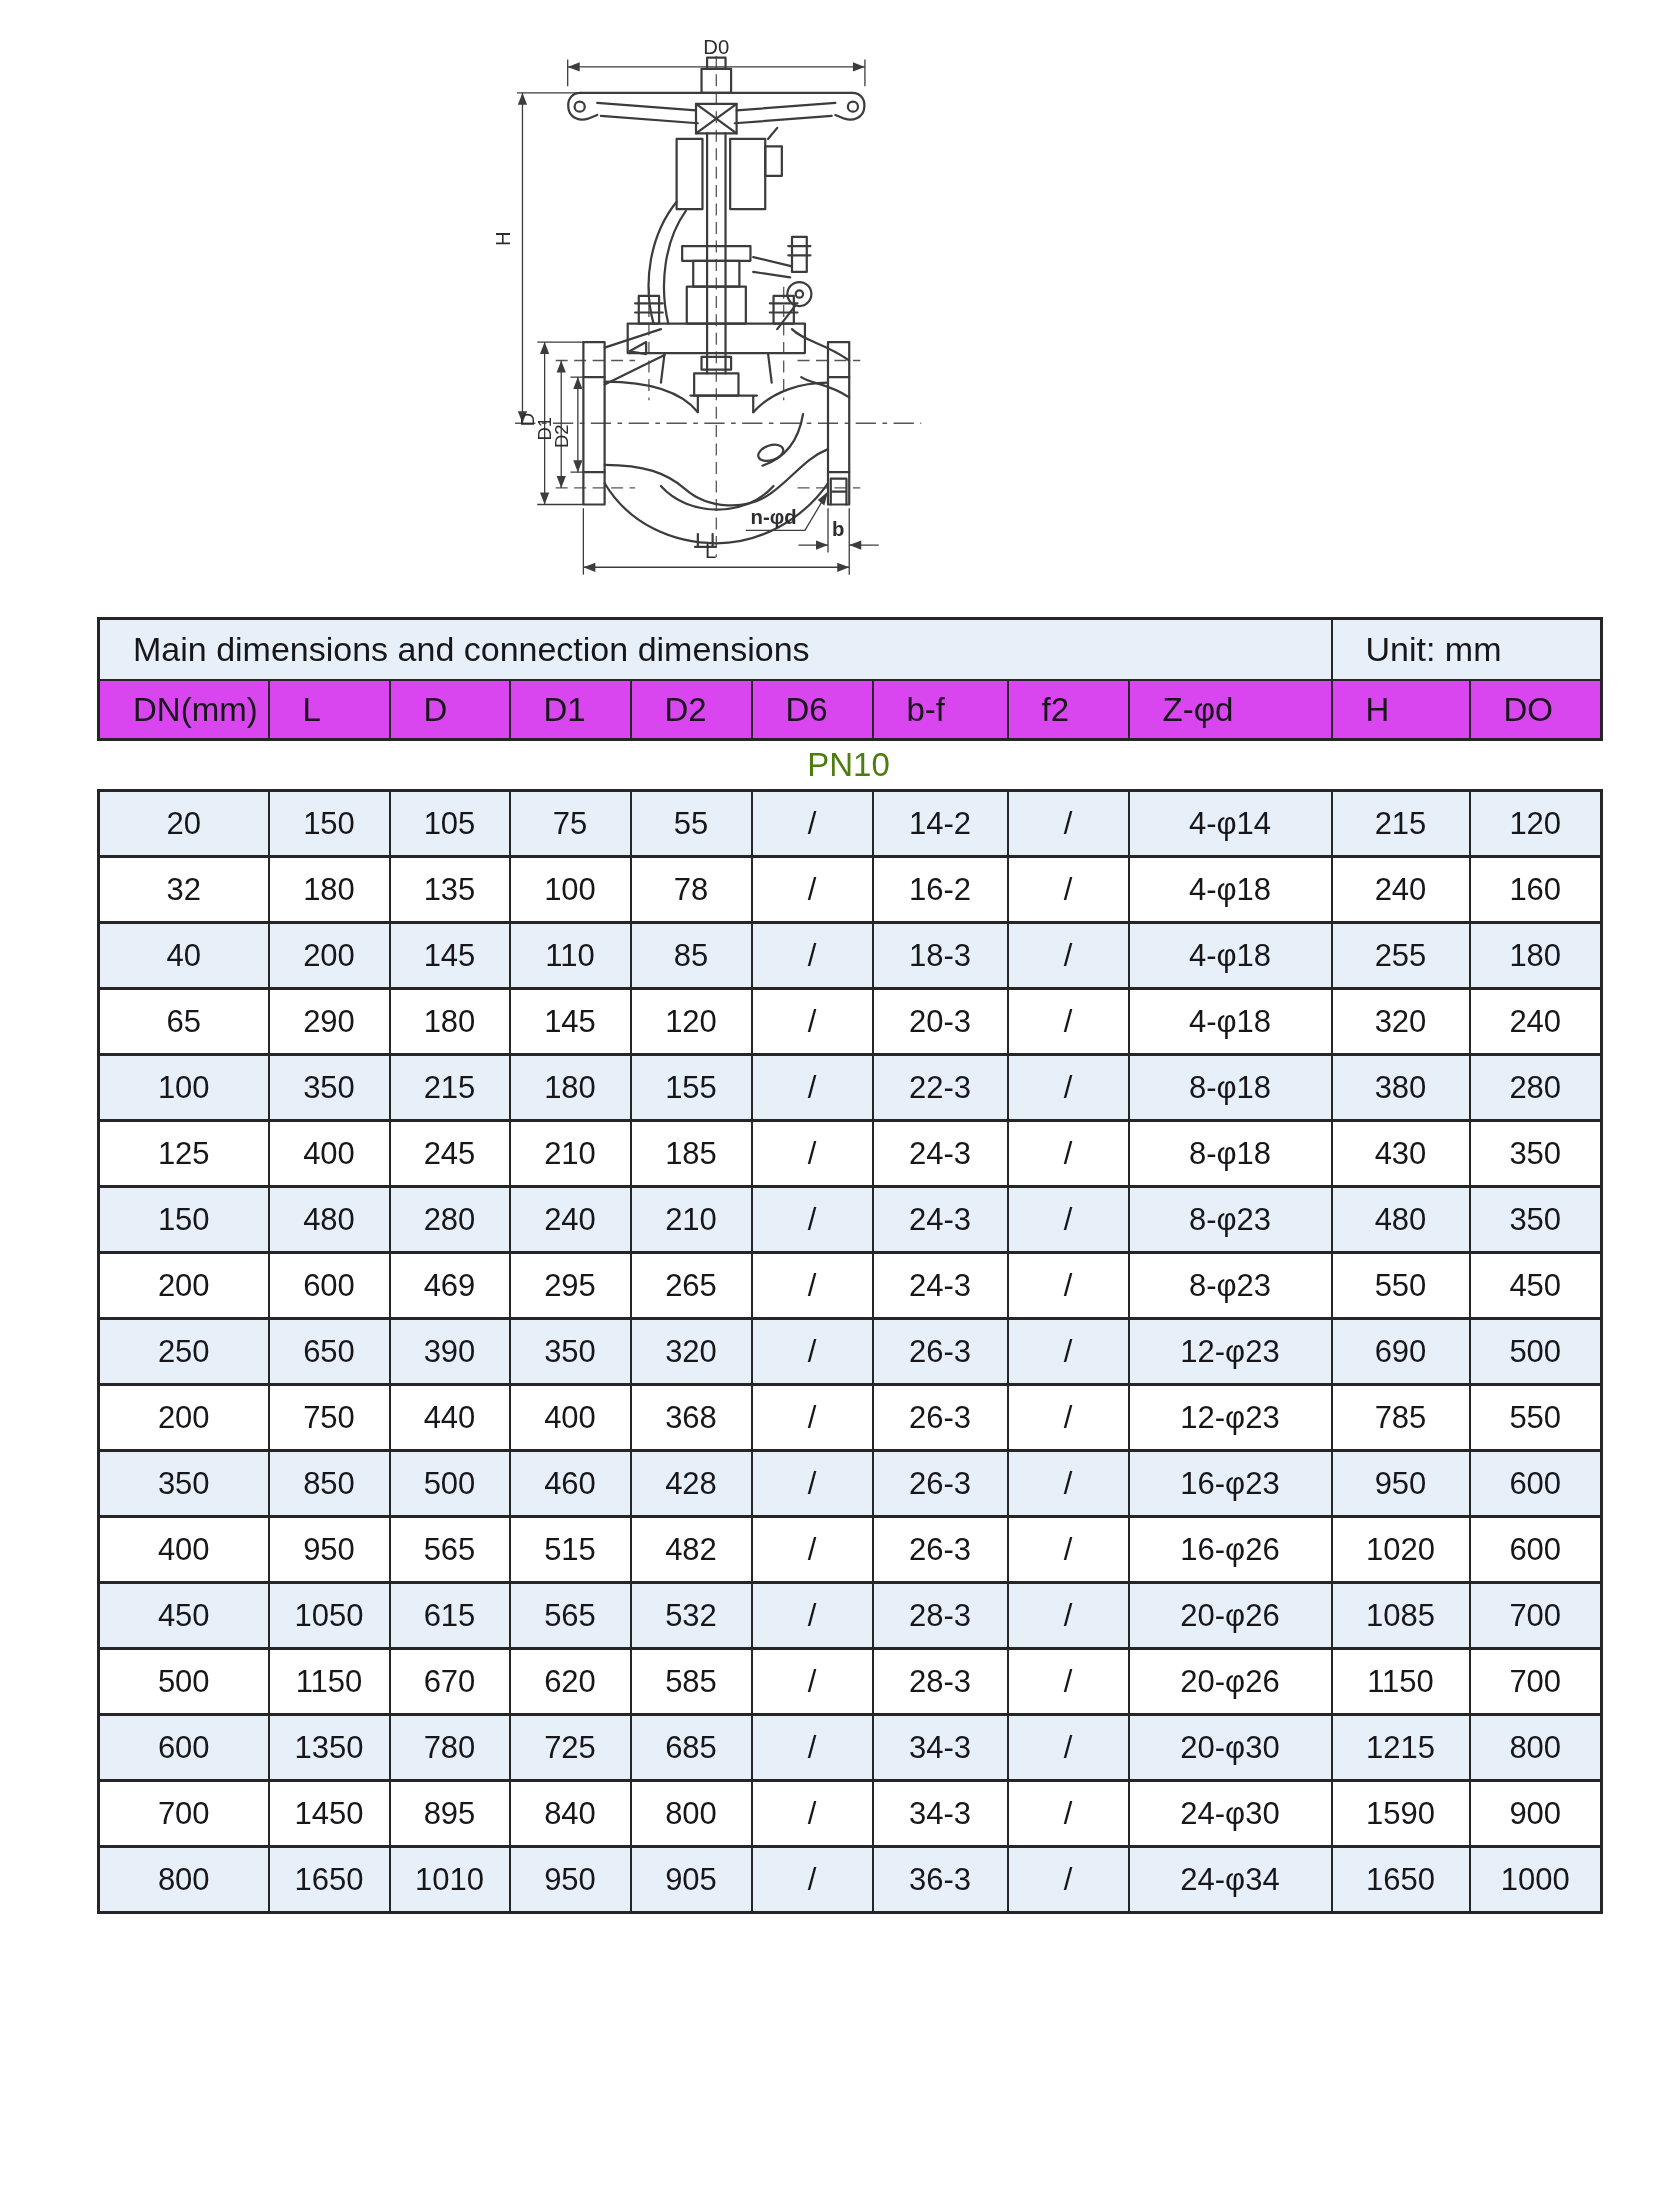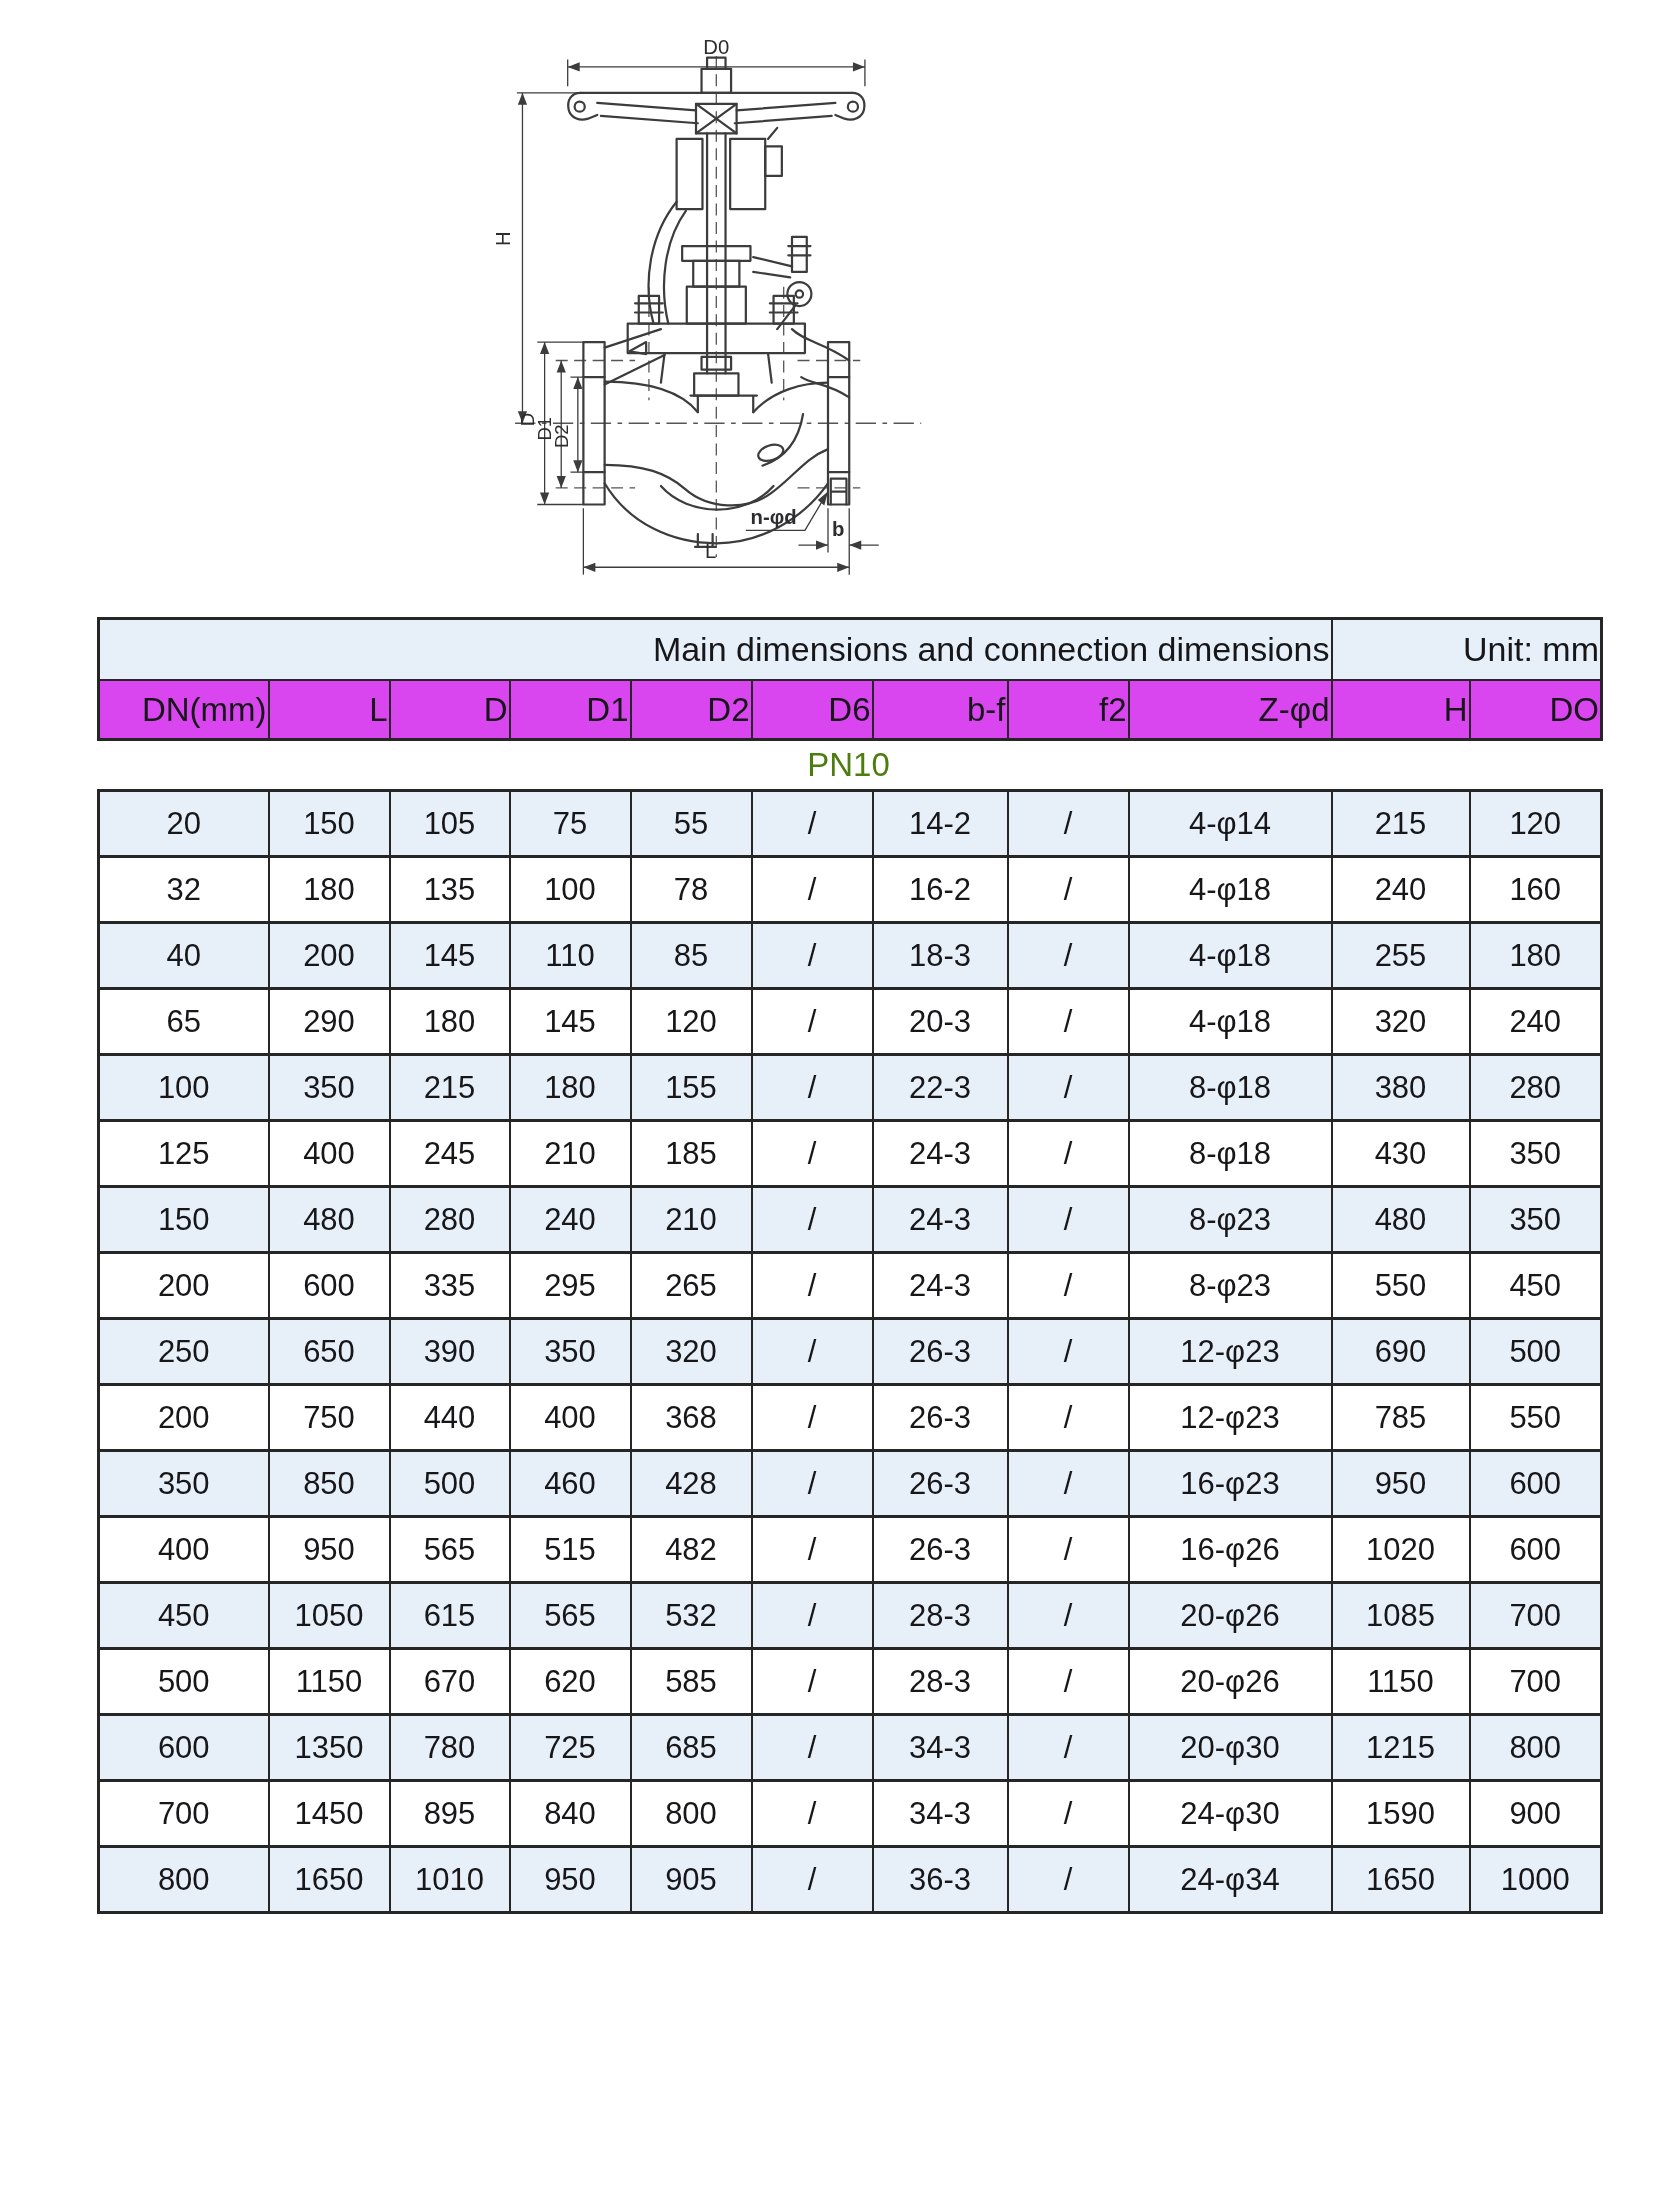--- a/index.html
+++ b/index.html
@@ -16,21 +16,21 @@
   .dash{fill:none;stroke:#555;stroke-width:1.4;stroke-dasharray:13 7;}
   .cldash{fill:none;stroke:#555;stroke-width:1.4;stroke-dasharray:22 7 5 7;}
   .ah{fill:#3c3c3c;stroke:none;}
   .dimtxt{fill:#2d2d30;font-size:22px;font-family:"Liberation Sans",sans-serif;}
   .dimtxt.b{font-weight:700;}
   .dimtxt.small{font-size:20px;}
   
   .tables{position:absolute;left:97px;top:617px;width:1503px;}
   table{border-collapse:collapse;table-layout:fixed;width:1503px;}
   .head-table{border:3.7px solid #262626;}
-  .head-table th{border:2.8px solid #262626;font-weight:400;text-align:right;vertical-align:middle;padding-left:33px;}
+  .head-table th{border:2.8px solid #262626;font-weight:400;text-align:left;vertical-align:middle;padding-left:33px;}
   .title-row th{background:#e7eff8;height:57px;font-size:34px;}
   .cols-row th{background:#d946ef;height:55px;font-size:33px;}
   .pn10{height:48px;display:flex;align-items:center;justify-content:center;
         font-size:33px;color:#4d7c0f;}
   .data-table{border:3.7px solid #262626;}
   .data-table td{
     border:2.8px solid #262626;border-top-width:3.7px;border-bottom-width:3.7px;
     height:61px;text-align:center;vertical-align:middle;font-size:31px;color:#17171a;
   }
   .data-table tbody tr:nth-child(odd) td{background:#e7eff8;}
@@ -332,21 +332,21 @@
           <td>/</td>
           <td>24-3</td>
           <td>/</td>
           <td>8-φ23</td>
           <td>480</td>
           <td>350</td>
         </tr>
         <tr>
           <td>200</td>
           <td>600</td>
-          <td>335</td>
+          <td>469</td>
           <td>295</td>
           <td>265</td>
           <td>/</td>
           <td>24-3</td>
           <td>/</td>
           <td>8-φ23</td>
           <td>550</td>
           <td>450</td>
         </tr>
         <tr>

